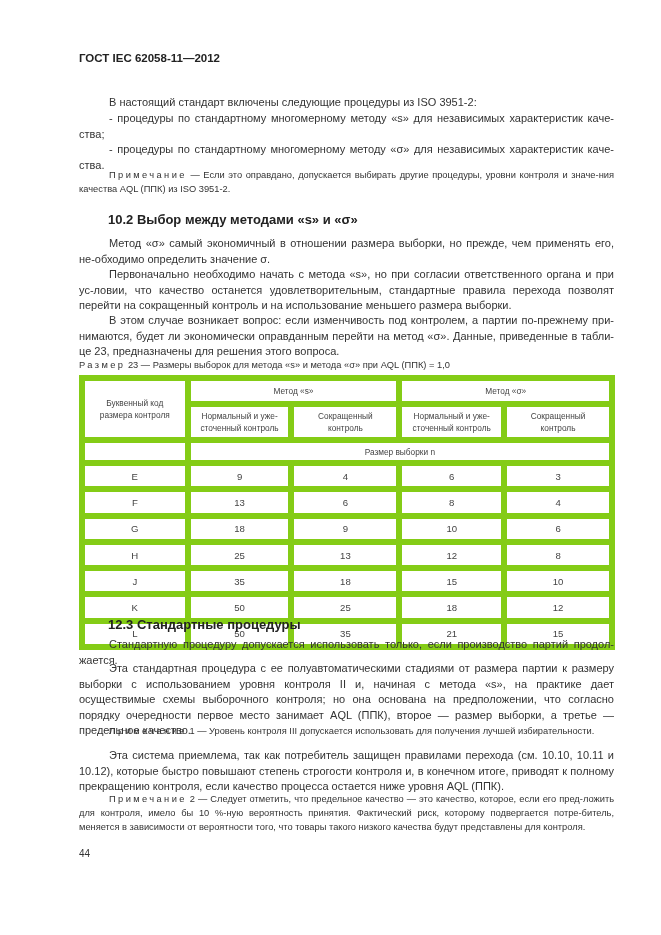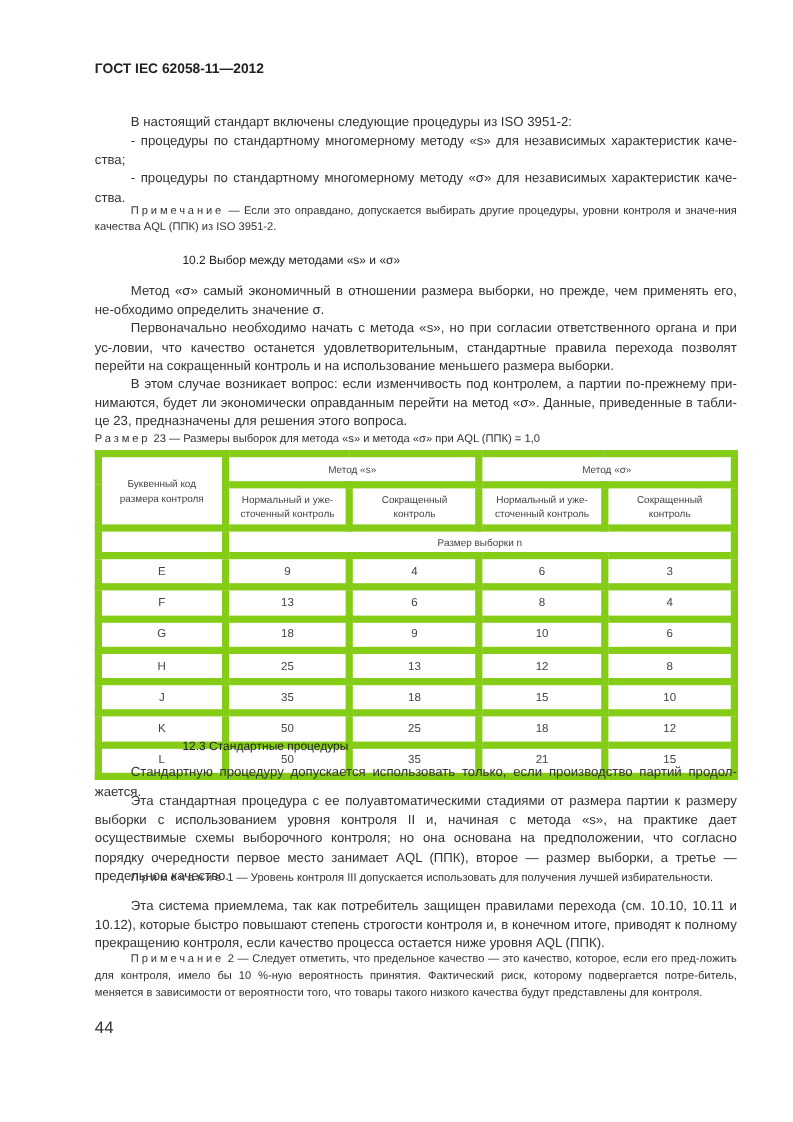--- a/index.html
+++ b/index.html
@@ -6,30 +6,30 @@
   body { width:661px; height:935px; position:relative; overflow:hidden;
          font-family:"Liberation Sans", sans-serif; color:#2a2a2a; }
   .page-header { position:absolute; left:79px; top:52px; font-size:11.5px; font-weight:bold; color:#222; }
   .para { position:absolute; left:79px; width:535px; font-size:11px; line-height:15.6px;
           text-align:justify; color:#333; }
   .para .ind { display:inline-block; width:30px; }
   .note { position:absolute; left:79px; width:535px; font-size:9.3px; line-height:14px;
           text-align:justify; color:#333; }
   .note .ind { display:inline-block; width:30px; }
   .spaced { letter-spacing:2.4px; }
-  .section-title { position:absolute; left:108px; font-size:10px; font-weight:normal; color:#222;margin-left:44px; }
+  .section-title { position:absolute; left:108px; font-size:13px; font-weight:bold; color:#222; }
   .table-caption { position:absolute; left:79px; top:360px; font-size:9.3px; color:#333; }
   table.t23 { position:absolute; left:79px; top:375px; width:536px; border-collapse:collapse;
               font-size:8.3px; color:#444; }
   table.t23 td { border:6px solid #84cc16; text-align:center; padding:0; }
   table.t23 tr.h1 td { height:20px; }
   table.t23 tr.h2 td { height:30px; line-height:12px; }
   table.t23 tr.h3 td { height:17px; border-bottom:3px double #333; }
   table.t23 tr.d td { height:20.3px; font-size:9.6px; }
-  .page-num { position:absolute; left:79px; top:848px; font-size:14px; color:#333; }
+  .page-num { position:absolute; left:79px; top:848px; font-size:10px; color:#333; }
 </style>
 </head>
 <body>
 
 <div class="page-header">ГОСТ IEC 62058-11—2012</div>
 
 <div class="para" style="top:95px;"><span class="ind"></span><span>В настоящий стандарт включены следующие процедуры из ISO 3951-2:</span></div>
 <div class="para" style="top:111px;"><span class="ind"></span><span>- процедуры по стандартному многомерному методу «s» для независимых характеристик каче-ства;</span></div>
 <div class="para" style="top:142px;"><span class="ind"></span><span>- процедуры по стандартному многомерному методу «σ» для независимых характеристик каче-ства.</span></div>
 <div class="note" style="top:168px;"><span class="ind"></span><span class="spaced">Примечание</span><span> — Если это оправдано, допускается выбирать другие процедуры, уровни контроля и значе-ния качества AQL (ППК) из ISO 3951-2.</span></div>

